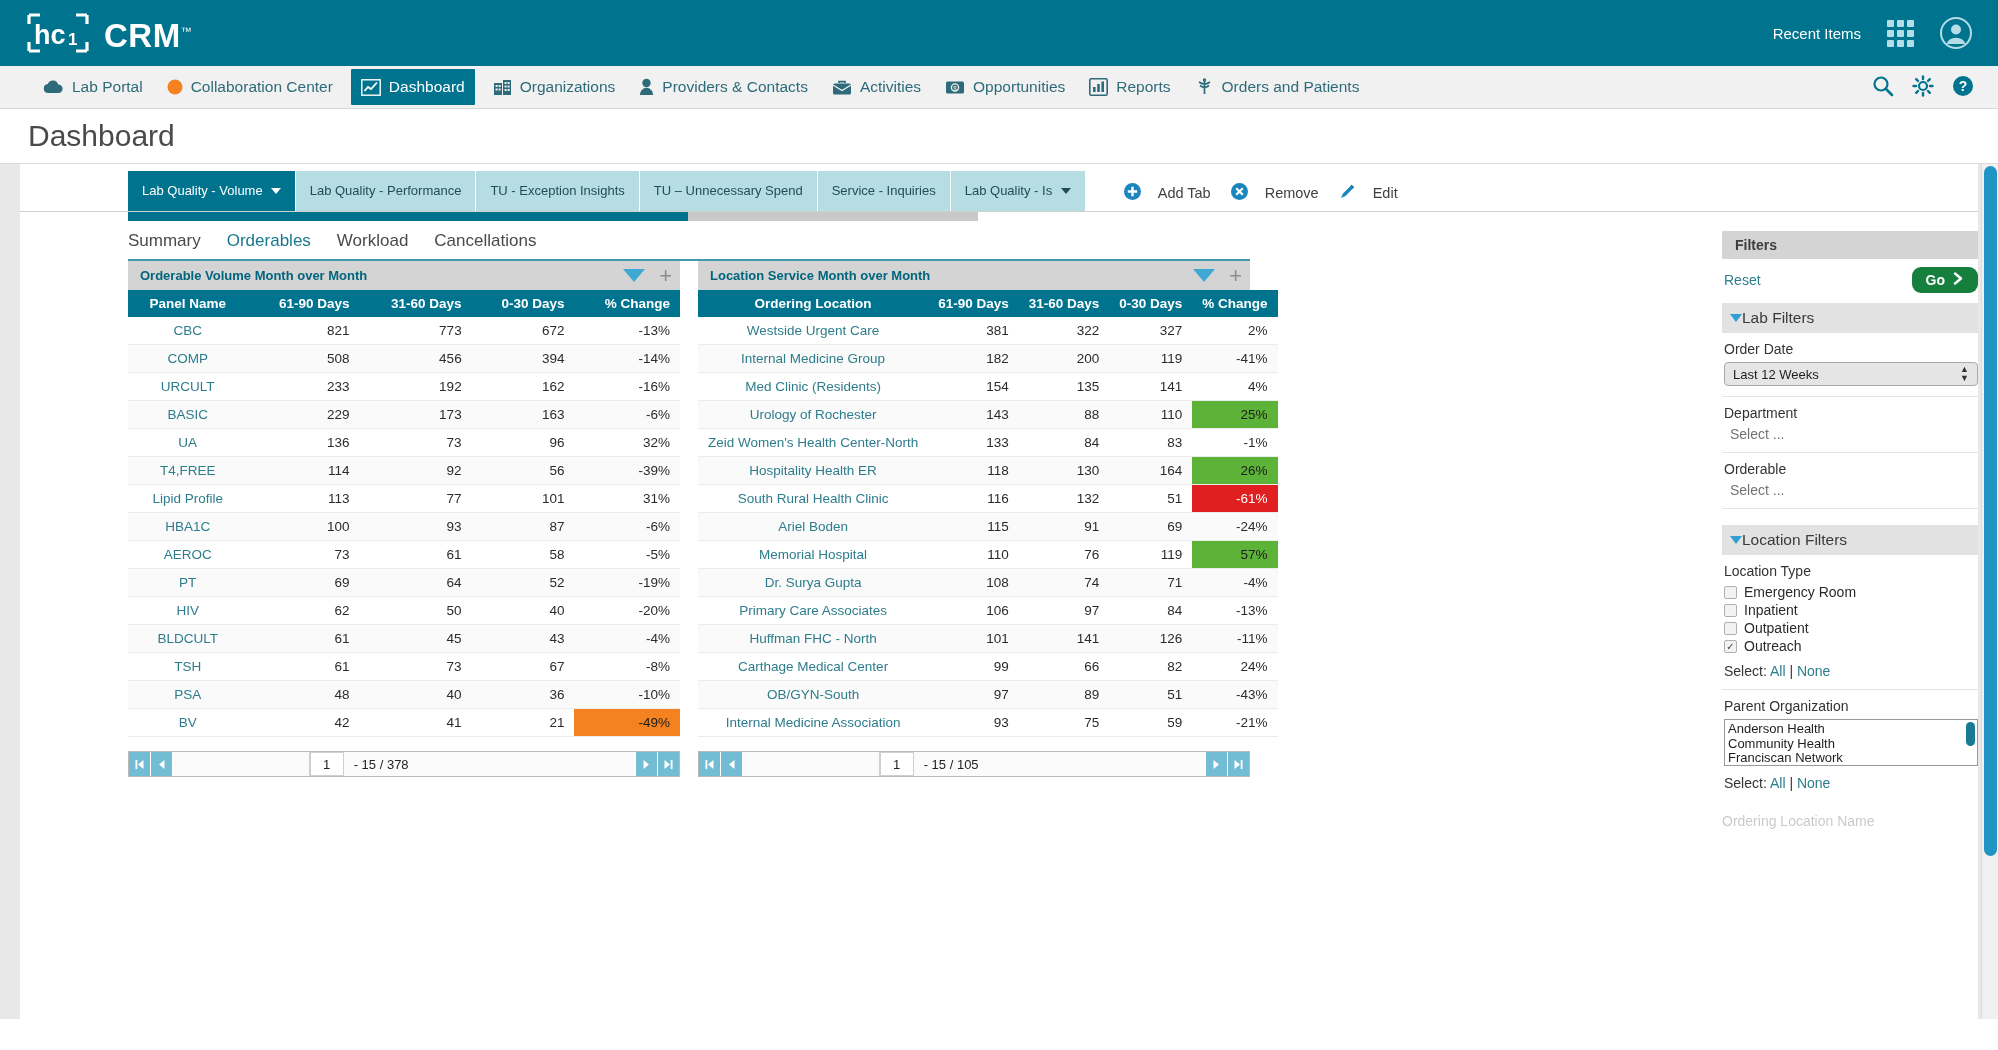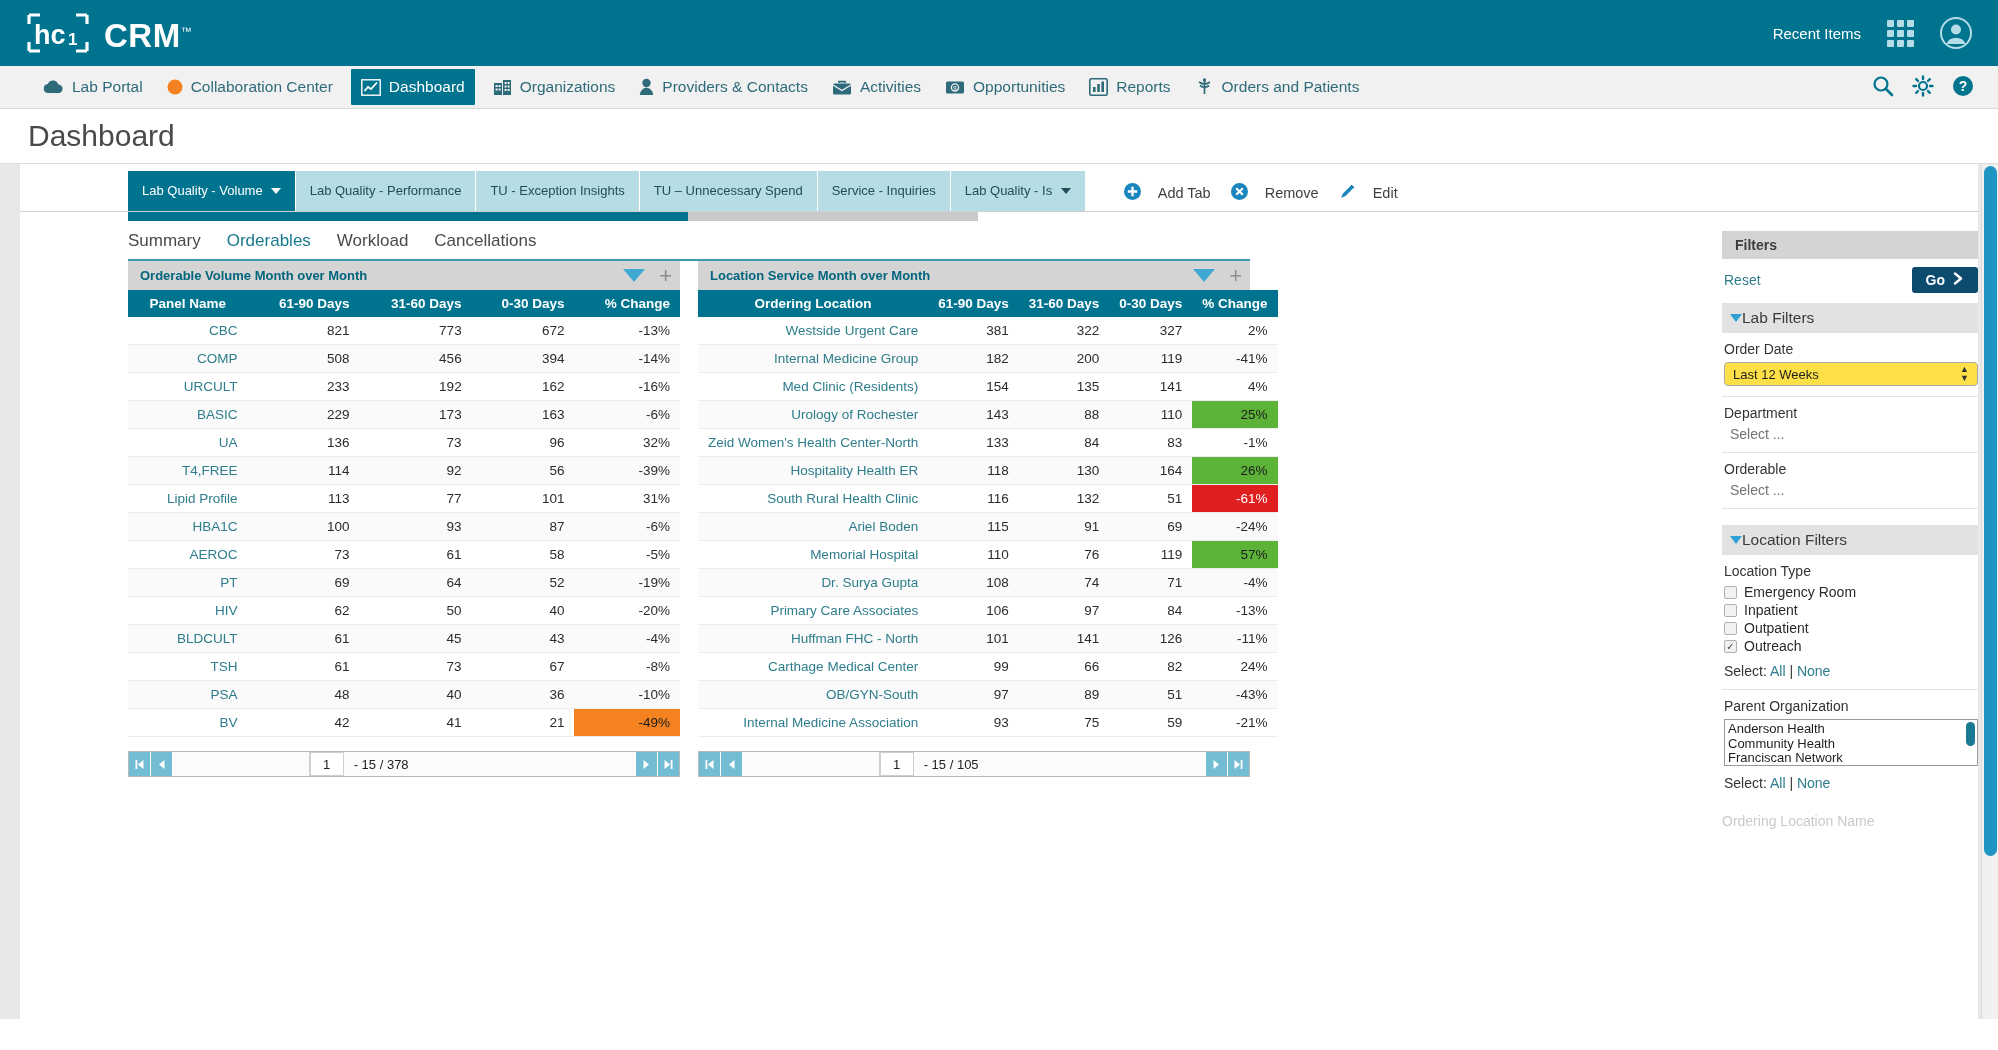--- a/index.html
+++ b/index.html
@@ -259,21 +259,21 @@
   }
   table.grid thead th.c-name { text-align: center; }
   table.grid tbody td {
     padding: 6px 10px;
     text-align: right;
     border-bottom: 1px solid #ececec;
     color: #2b2b2b;
     white-space: nowrap;
   }
   table.grid tbody td.c-name {
-    text-align: right;
+    text-align: center;
     color: #2e7d8c;
   }
   table.grid tbody tr:nth-child(even) { background: #fafafa; }
   .pct-badge {
     display: block;
     margin: -6px -10px;
     padding: 6px 10px;
     text-align: right;
   }
   .pct-badge.green { background: #5cb338; color: #1c1c1c; }
@@ -325,23 +325,23 @@
     font-size: 14px;
   }
   .f-resetrow {
     display: flex;
     align-items: center;
     padding: 8px 2px 10px 2px;
   }
   .f-reset { color: #2e7d8c; font-size: 14px; cursor: pointer; }
   .go-btn {
     margin-left: auto;
-    background: #0c4a6e;
+    background: #15803d;
     color: #fff;
-    border-radius: 3px;
+    border-radius: 9px;
     padding: 5px 14px;
     font-size: 14px;
     font-weight: bold;
     display: flex;
     align-items: flex-start;
     gap: 8px;
     cursor: pointer;
   }
   .f-section-head {
     background: #e2e2e2;
@@ -359,21 +359,21 @@
     border-right: 6px solid transparent;
     border-top: 8px solid #2f9fd4;
   }
   .f-group { padding: 8px 2px 10px 2px; border-bottom: 1px solid #e4e4e4; }
   .f-label { font-size: 14px; color: #333; margin-bottom: 5px; }
   .f-select {
     width: 100%;
     height: 24px;
     border: 1px solid #a9a9a9;
     border-radius: 4px;
-    background: #fde047;
+    background: #e5e5e5;
     display: flex;
     align-items: center;
     padding: 10px 8px;
     font-size: 13px;
     color: #1e1e1e;
     position: relative;
     cursor: pointer;
   }
   .f-select .spin { margin-left: auto; font-size: 9px; line-height: 9px; color: #333; text-align: center;}
   .f-selectlink { color: #737373; font-size: 14px; margin-left: 6px; cursor: pointer; }

